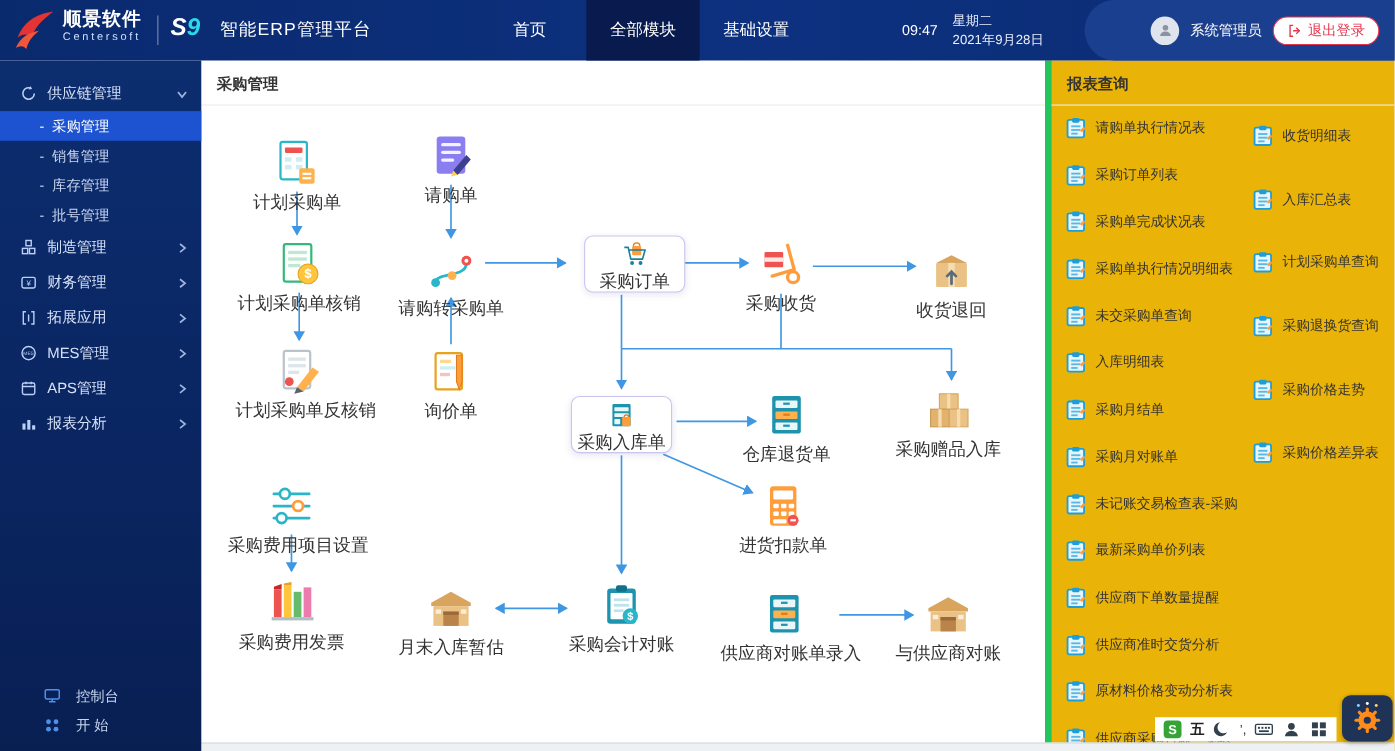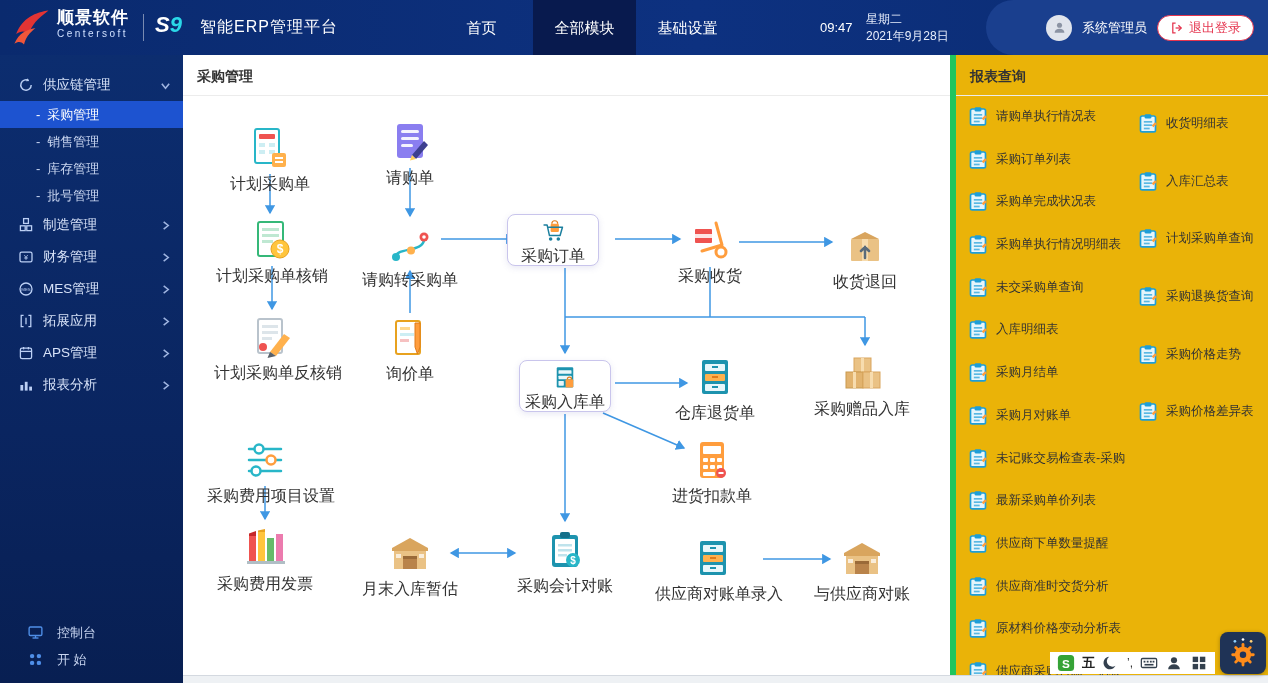--- a/index.html
+++ b/index.html
@@ -40,21 +40,21 @@
            background:linear-gradient(180deg,#0c2d6f 0%,#0a2560 60%,#081f52 100%);padding-top:14px;box-sizing:border-box;}
   .sgroup{height:32px;display:flex;align-items:center;gap:9px;padding:0 12px 0 18px;font-size:13.5px;cursor:pointer;}
   .sic{width:16px;height:16px;color:#bcd0f5;flex:0 0 auto;}
   .slabel{flex:1;white-space:nowrap;}
   .chev{width:11px;height:11px;color:#9fb4e0;flex:0 0 auto;}
   .chev.down{transform:rotate(90deg);}
   .schild{height:27px;line-height:27px;padding-left:36px;font-size:13px;color:#c9d6f1;cursor:pointer;white-space:nowrap;}
   .schild .dash{margin-right:7px;}
   .schild.active{background:#1d53d0;color:#fff;}
   .sfooter{position:absolute;bottom:10px;left:0;right:0;}
-  .sfoot-item{height:27px;display:flex;align-items:center;gap:13px;padding-left:27px;font-size:13px;color:#c9d6f1;cursor:pointer;}
+  .sfoot-item{height:27px;display:flex;align-items:center;gap:13px;padding-left:27px;font-size:13px;color:#c9d6f1;cursor:pointer;margin-left:12px;}
   .sfoot-item svg{width:17px;height:17px;color:#4f8fe8;}
 
   
   .main-panel{position:absolute;left:183px;top:55px;width:767px;height:628px;background:#fff;}
   .panel-title{position:absolute;top:13px;left:14px;font-size:14px;font-weight:bold;color:#333;z-index:2;}
   .panel-rule{position:absolute;top:40px;left:0;right:0;border-top:1px solid #ececec;}
   .flow-lines{position:absolute;left:0;top:0;pointer-events:none;z-index:0;}
   .fnode{position:absolute;width:116px;margin-left:-58px;text-align:center;cursor:pointer;z-index:1;}
   .fico{width:44px;height:44px;}
   .flabel{margin-top:3px;font-size:16px;color:#333;white-space:nowrap;}
@@ -429,32 +429,32 @@
       <svg class="sic">
           <use href="#i-fin"></use>
         </svg>
       <span class="slabel">财务管理</span>
       <svg class="chev">
           <use href="#i-chev"></use>
         </svg>
     </div>
     <div class="sgroup">
       <svg class="sic">
-          <use href="#i-mes"></use>
-        </svg>
-      <span class="slabel">MES管理</span>
+          <use href="#i-ext"></use>
+        </svg>
+      <span class="slabel">拓展应用</span>
       <svg class="chev">
           <use href="#i-chev"></use>
         </svg>
     </div>
     <div class="sgroup">
       <svg class="sic">
-          <use href="#i-ext"></use>
-        </svg>
-      <span class="slabel">拓展应用</span>
+          <use href="#i-mes"></use>
+        </svg>
+      <span class="slabel">MES管理</span>
       <svg class="chev">
           <use href="#i-chev"></use>
         </svg>
     </div>
     <div class="sgroup">
       <svg class="sic">
           <use href="#i-aps"></use>
         </svg>
       <span class="slabel">APS管理</span>
       <svg class="chev">
@@ -531,21 +531,21 @@
           <use href="#i-doc-dollar"></use>
         </svg>
       <div class="flabel">计划采购单核销</div>
     </div>
     <div class="fnode" style="left:227px;top:168px">
       <svg class="fico">
           <use href="#i-route"></use>
         </svg>
       <div class="flabel">请购转采购单</div>
     </div>
-    <div class="fnode fboxed" style="left:370px;top:159px">
+    <div class="fnode fboxed" style="left:394px;top:159px">
       <svg class="fico">
           <use href="#i-cart"></use>
         </svg>
       <div class="flabel">采购订单</div>
     </div>
     <div class="fnode" style="left:527px;top:164px">
       <svg class="fico">
           <use href="#i-handtruck"></use>
         </svg>
       <div class="flabel">采购收货</div>

